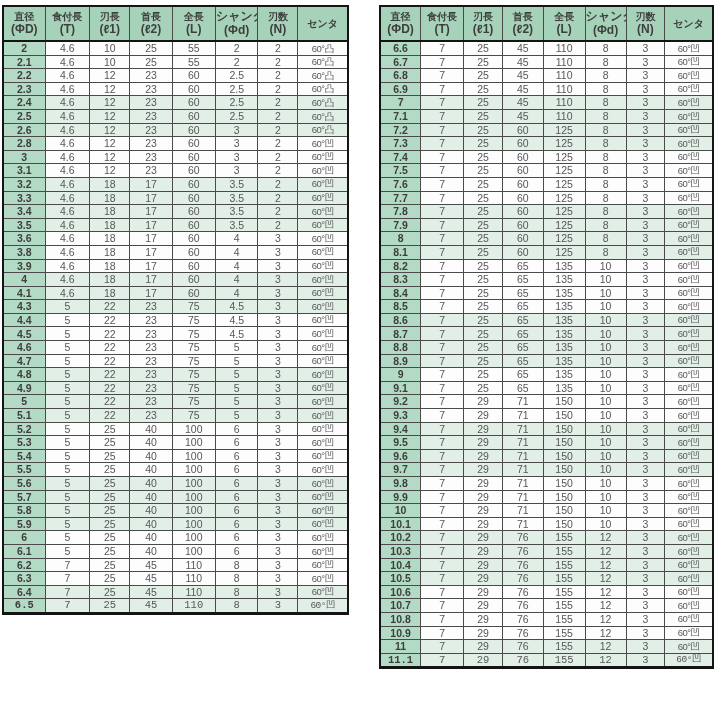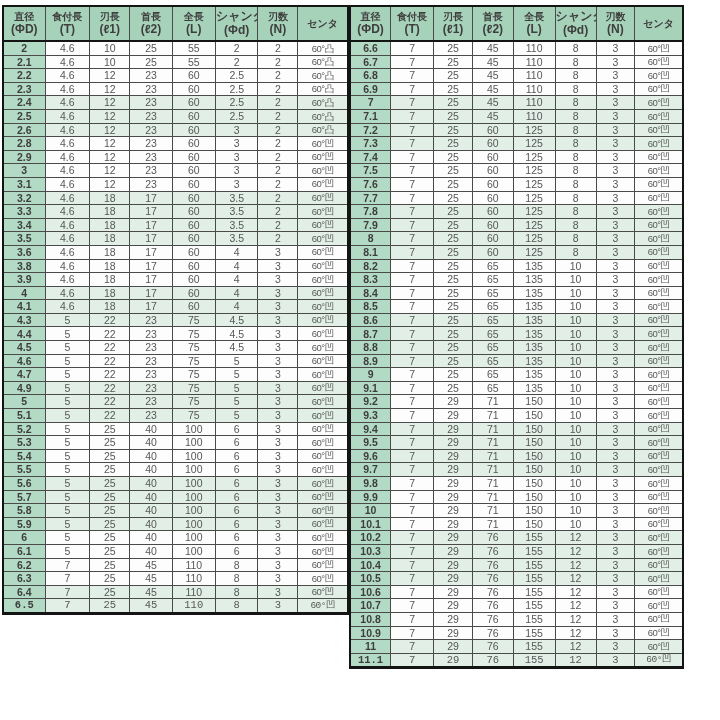--- a/index.html
+++ b/index.html
@@ -2,21 +2,21 @@
 <html><head>
 <meta charset="utf-8">
 <style>
   html,body{margin:0;padding:0;}
   body{
     width:720px;height:720px;background:#ffffff;
     font-family:"Liberation Sans","DejaVu Sans",sans-serif;
     -webkit-font-smoothing:antialiased;
   }
   .page{padding:5px 2px 0 2px;}
-  .tables{display:flex;align-items:flex-start;}
+  .tables{display:flex;gap:30px;align-items:flex-start;}
   table.spec-table{
     border-collapse:collapse;table-layout:fixed;
     border:2px solid #141414;
   }
   table.left-table{width:347px;}
   table.right-table{width:335px;}
   col.c0{width:12.2%}
   col.c1{width:12.9%}
   col.c2{width:11.7%}
   col.c3{width:12.2%}
@@ -178,30 +178,20 @@
             <td class="rowhead">2.8</td>
             <td>4.6</td>
             <td>12</td>
             <td>23</td>
             <td>60</td>
             <td>3</td>
             <td>2</td>
             <td>60°凹</td>
           </tr>
           <tr>
-            <td class="rowhead">2.9</td>
-            <td>4.6</td>
-            <td>12</td>
-            <td>23</td>
-            <td>60</td>
-            <td>3</td>
-            <td>2</td>
-            <td>60°凹</td>
-          </tr>
-          <tr>
             <td class="rowhead">3</td>
             <td>4.6</td>
             <td>12</td>
             <td>23</td>
             <td>60</td>
             <td>3</td>
             <td>2</td>
             <td>60°凹</td>
           </tr>
           <tr>
@@ -339,20 +329,30 @@
             <td>5</td>
             <td>22</td>
             <td>23</td>
             <td>75</td>
             <td>5</td>
             <td>3</td>
             <td>60°凹</td>
           </tr>
           <tr>
             <td class="rowhead">4.7</td>
+            <td>5</td>
+            <td>22</td>
+            <td>23</td>
+            <td>75</td>
+            <td>5</td>
+            <td>3</td>
+            <td>60°凹</td>
+          </tr>
+          <tr class="shaded">
+            <td class="rowhead">4.8</td>
             <td>5</td>
             <td>22</td>
             <td>23</td>
             <td>75</td>
             <td>5</td>
             <td>3</td>
             <td>60°凹</td>
           </tr>
           <tr class="shaded">
             <td class="rowhead">4.9</td>

